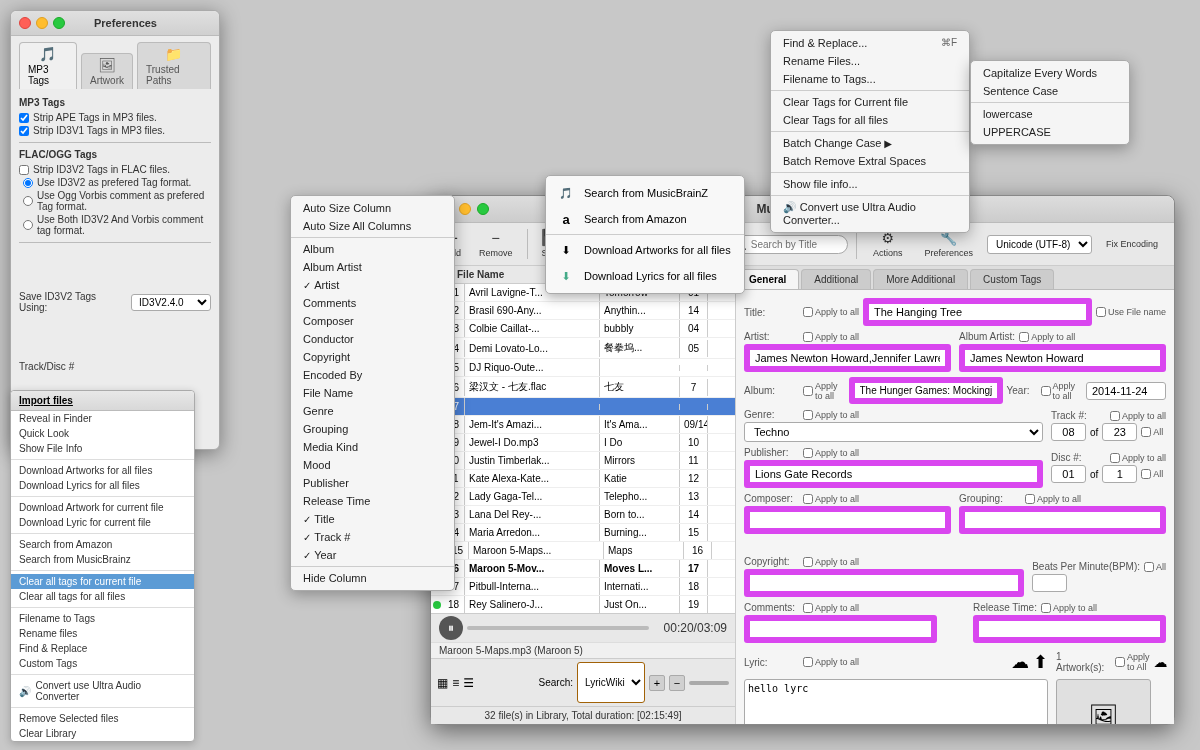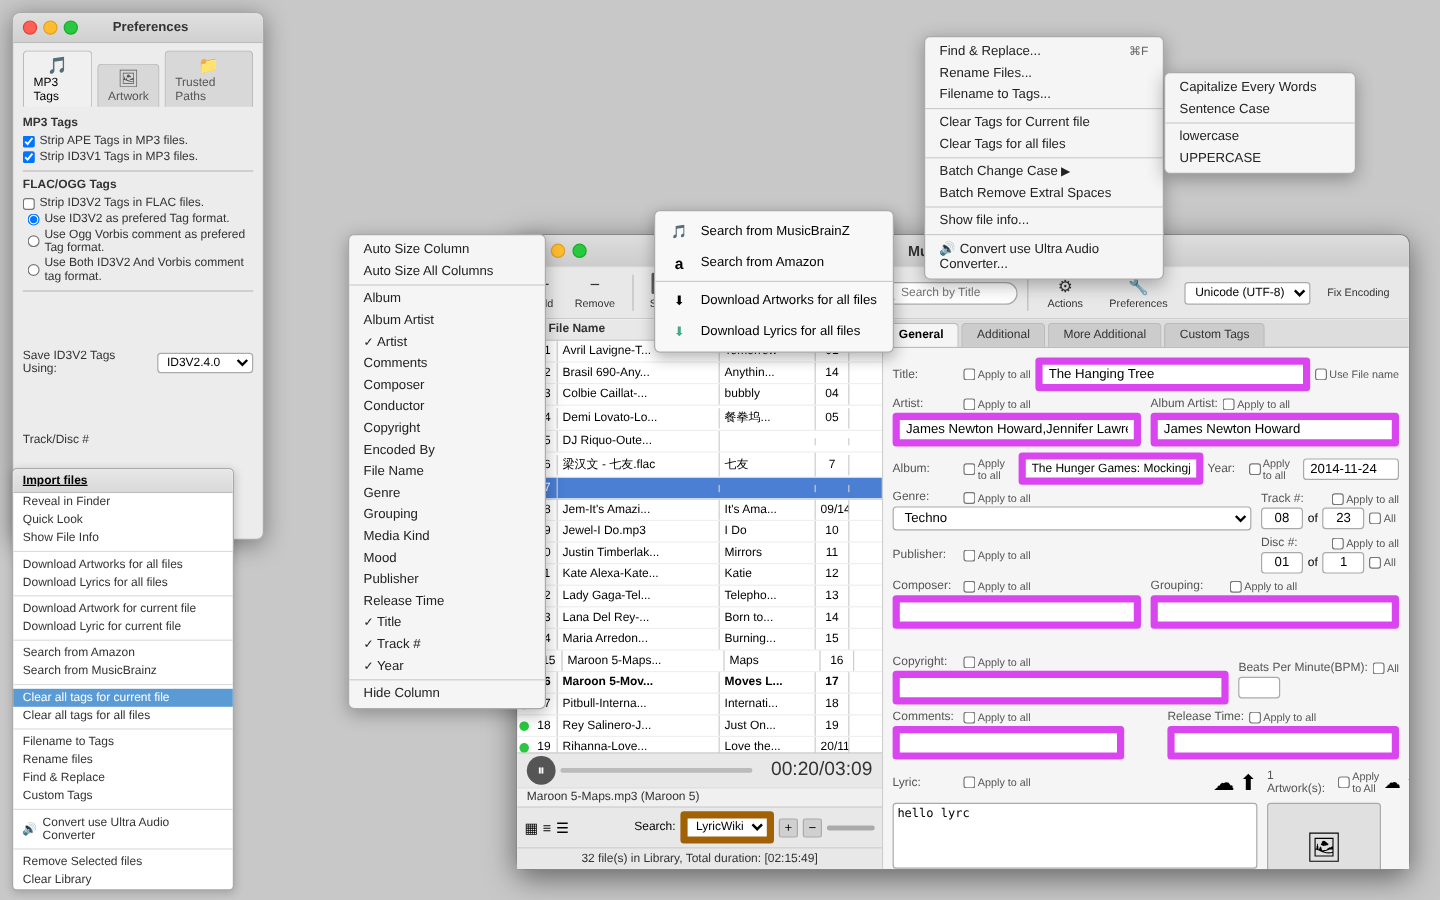--- a/index.html
+++ b/index.html
@@ -313,21 +313,21 @@
     .dot-green { background: #28c940; }
     .dot-orange { background: #ff9500; }
     .dot-red { background: #ff3b30; }
     .play-btn {
       width: 24px; height: 24px; border-radius: 50%;
       background: #555; color: white;
       display: flex; align-items: center; justify-content: center;
       font-size: 12px; cursor: pointer;
     }
     .now-playing { font-size: 10px; color: #333; }
-    .time-display { font-size: 16px; color: #333; margin-left: 11px; }
+    .time-display { font-size: 12px; color: #333; margin-left: 11px; }
 
     
     .tag-editor-panel {
       flex: 1;
       display: flex;
       flex-direction: column;
       background: #f5f5f5;
       overflow: hidden;
     }
     .tab-bar {
@@ -385,22 +385,22 @@
     }
     .artwork-box {
       width: 95px; height: 75px;
       background: #e0e0e0;
       border: 1px solid #aaa;
       border-radius: 3px;
       display: flex; align-items: center; justify-content: center;
     }
     .artwork-placeholder { font-size: 24px; }
     .lyric-source-select {
-      font-size: 10px; padding: 1px 3px;
-      border: 6px solid #a16207; border-radius: 3px; background: white;
+      font-size: 10px; padding: 13px 3px;
+      border: 1px solid #a16207; border-radius: 3px; background: white;
     }
 
     
     .progress-bar-area {
       display: flex; align-items: center; gap: 4px;
       padding: 2px 8px;
       background: #e8e8e8;
       border-top: 1px solid #ccc;
     }
     .progress-bar {
@@ -941,20 +941,21 @@
 
         <div class="row-2col" style="margin-top:5px;">
           <div class="field-group">
             <div style="display:flex;align-items:center;gap:4px;">
               <span class="field-label">Publisher:</span>
               <div class="apply-check">
                 <input type="checkbox" style="">
                 <span>Apply to all</span>
               </div>
             </div>
+            <input type="text" class="tag-input" value="Lions Gate Records" style="">
           </div>
           <div style="display:flex;flex-direction:column;gap:2px;">
             <div style="display:flex;align-items:center;gap:4px;">
               <span class="field-label">Disc #:</span>
               <div class="apply-check">
                 <input type="checkbox" style="">
                 <span>Apply to all</span>
               </div>
             </div>
             <div style="display:flex;align-items:center;gap:4px;">

